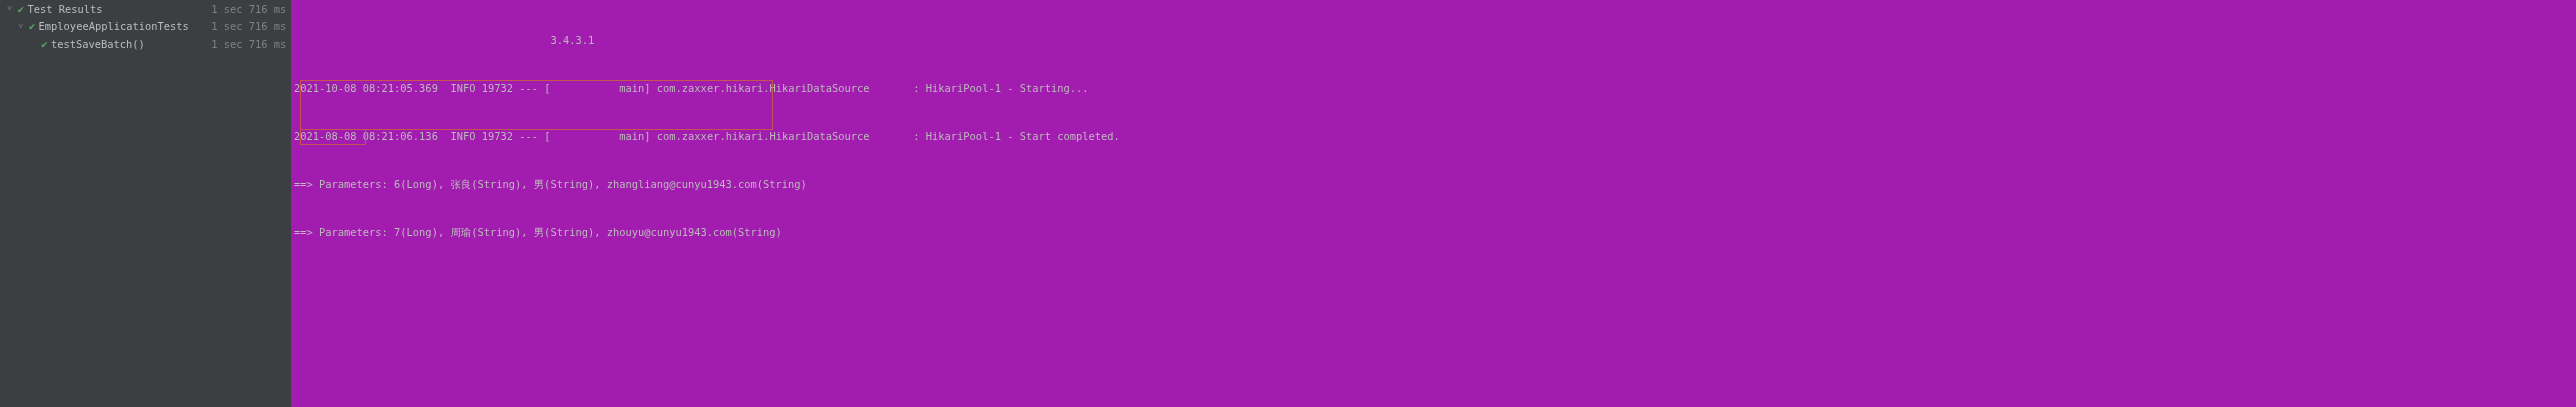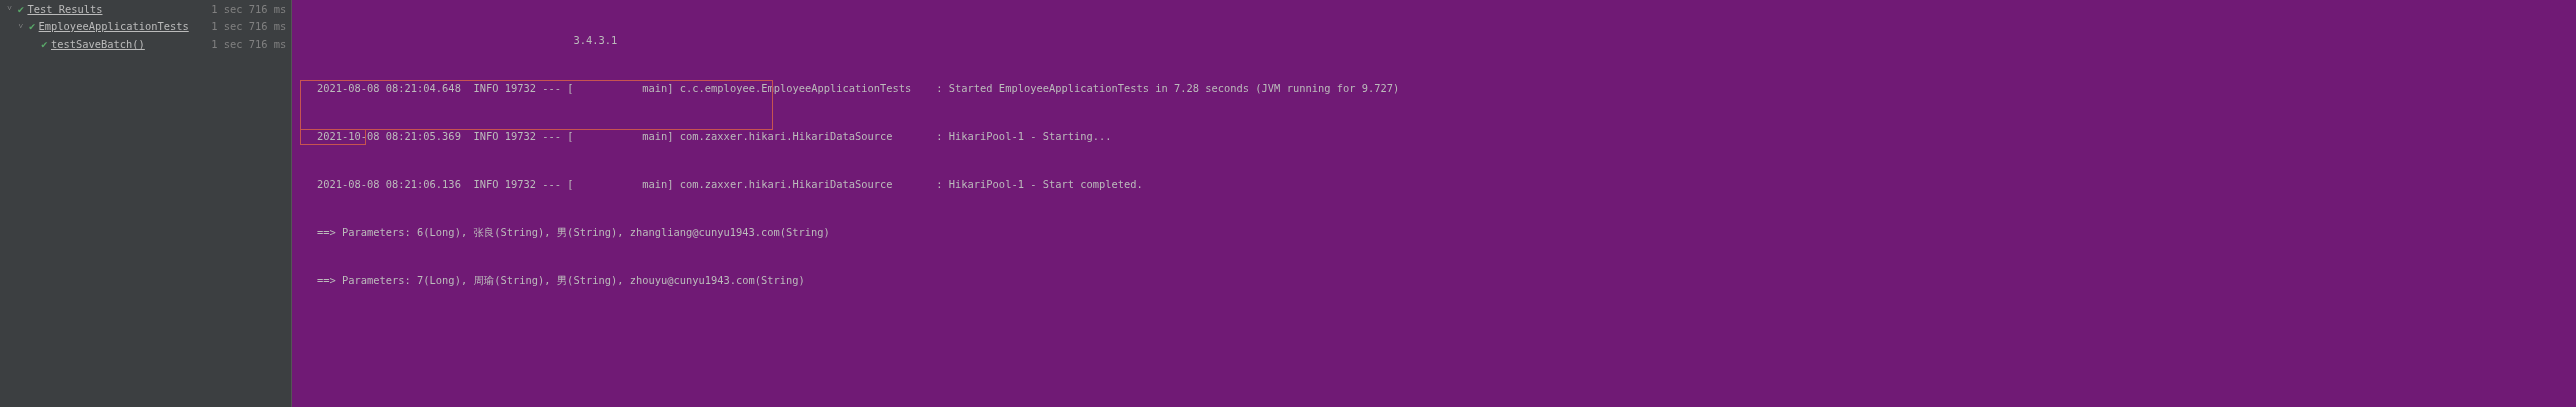--- a/index.html
+++ b/index.html
@@ -37,32 +37,31 @@
     }
     .tree-row .status {
       width: 13px;
       color: #59a869;
       font-weight: bold;
       text-align: center;
     }
     .tree-row .label {
       flex: 1;
       color: #bbbbbb;
-      text-decoration: underline;
     }
     .tree-row .time {
       color: #808080;
       padding-left: 6.4px;
     }
     .tree-indent-1 { padding-left: 16px; }
     .tree-indent-2 { padding-left: 38px; }
     .console {
       flex: 1;
-      background: #701a75;
-      padding: 0 25px;
+      background: #a21caf;
+      padding: 0 2px;
       white-space: pre;
       line-height: 16px;
       color: #bbbbbb;
       position: relative;
     }
     .console-line { height: 16px; }
     .hlbox {
       position: absolute;
       border: 0.8px solid #c75450;
       pointer-events: none;
@@ -88,21 +87,20 @@
     </div>
     <div class="tree-row tree-indent-2">
       <span class="status">✔</span>
       <span class="label">testSaveBatch()</span>
       <span class="time">1 sec 716 ms</span>
     </div>
   </div>
 
   <div class="console">
     <div class="console-line">                                         3.4.3.1</div>
-    <div class="console-line">2021-08-08 08:21:04.648  INFO 19732 --- [           main] c.c.employee.EmployeeApplicationTests    : Started EmployeeApplicationTests in 7.28 seconds (JVM running for 9.727)</div>
     <div class="console-line">2021-10-08 08:21:05.369  INFO 19732 --- [           main] com.zaxxer.hikari.HikariDataSource       : HikariPool-1 - Starting...</div>
     <div class="console-line">2021-08-08 08:21:06.136  INFO 19732 --- [           main] com.zaxxer.hikari.HikariDataSource       : HikariPool-1 - Start completed.</div>
     <div class="console-line">==&gt; Parameters: 6(Long), 张良(String), 男(String), zhangliang@cunyu1943.com(String)</div>
     <div class="console-line">==&gt; Parameters: 7(Long), 周瑜(String), 男(String), zhouyu@cunyu1943.com(String)</div>
     
     
     
     
     
 

